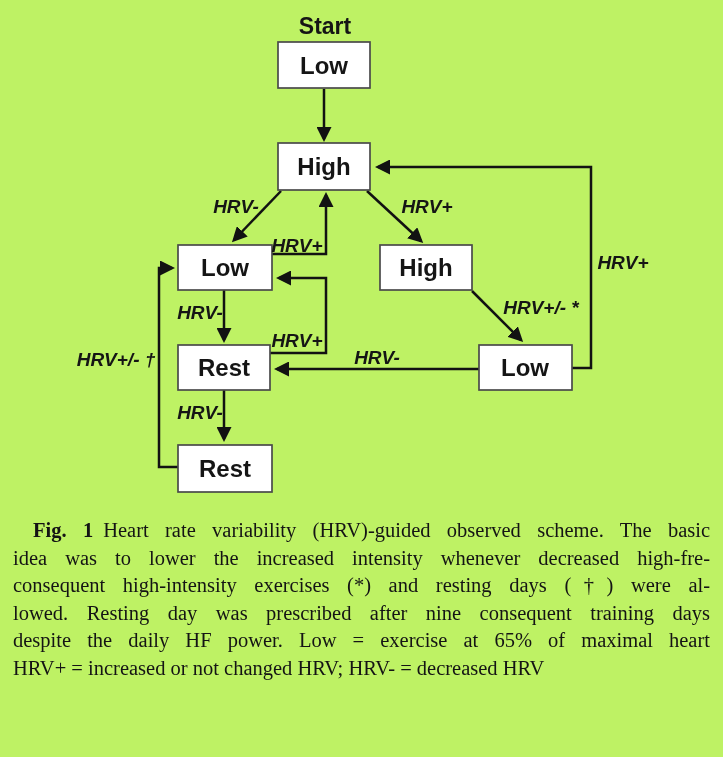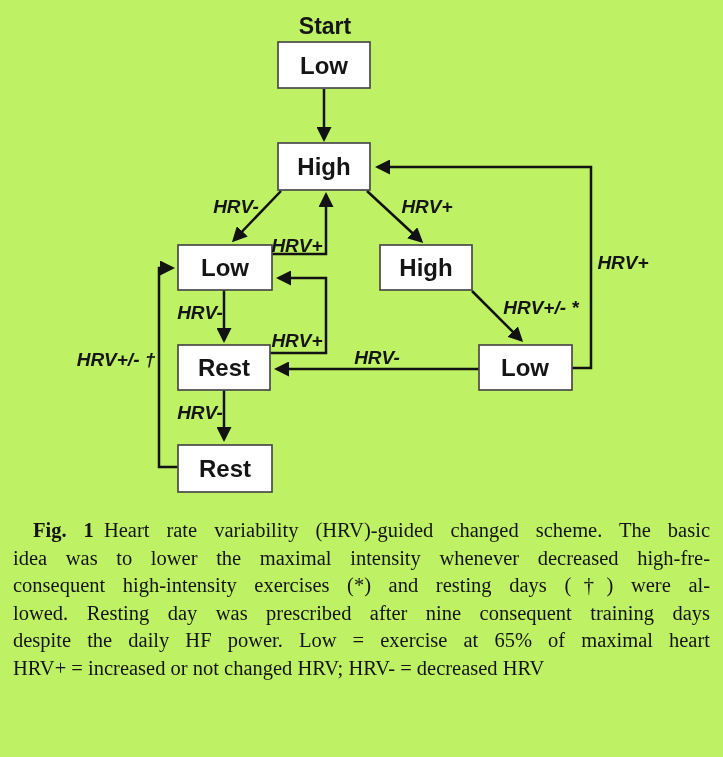--- a/index.html
+++ b/index.html
@@ -122,22 +122,22 @@
     <text class="edge-label" x="623" y="269">HRV+</text>
     <text class="edge-label" x="377" y="364">HRV-</text>
     <text class="edge-label" x="200" y="319">HRV-</text>
     <text class="edge-label" x="297" y="347">HRV+</text>
     <text class="edge-label" x="200" y="419">HRV-</text>
     <text class="edge-label" x="116" y="366">HRV+/- †</text>
   </svg>
 
   <div id="caption">
     <div class="cap-line">
-      <span class="fig-label">Fig. 1</span><span>Heart rate variability (HRV)-guided changed scheme. The basic</span>
+      <span class="fig-label">Fig. 1</span><span>Heart rate variability (HRV)-guided observed scheme. The basic</span>
     </div>
-    <div class="cap-line">idea was to lower the maximal intensity whenever decreased high-fre-</div>
+    <div class="cap-line">idea was to lower the increased intensity whenever decreased high-fre-</div>
     <div class="cap-line">consequent high-intensity exercises (*) and resting days (†) were al-</div>
     <div class="cap-line">lowed. Resting day was prescribed after nine consequent training days</div>
     <div class="cap-line">despite the daily HF power. Low = exercise at 65% of maximal heart</div>
     <div class="cap-line last">HRV+ = increased or not changed HRV; HRV- = decreased HRV</div>
   </div>
 
 </div>
 
 </body></html>

